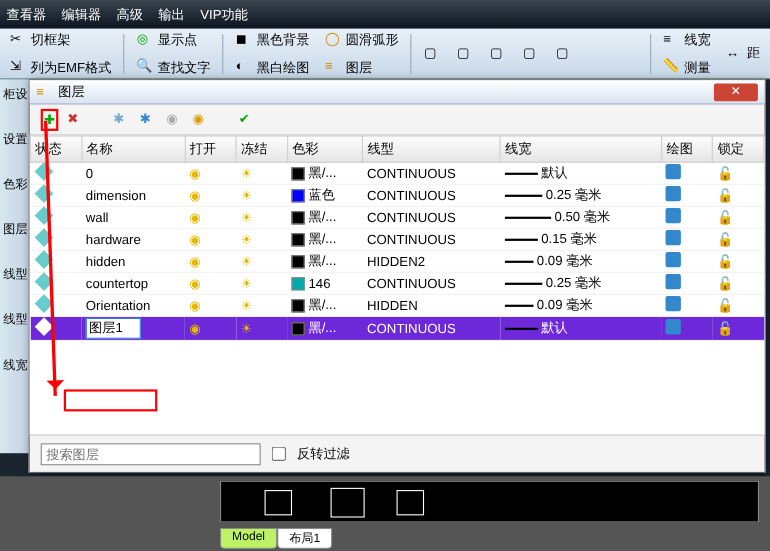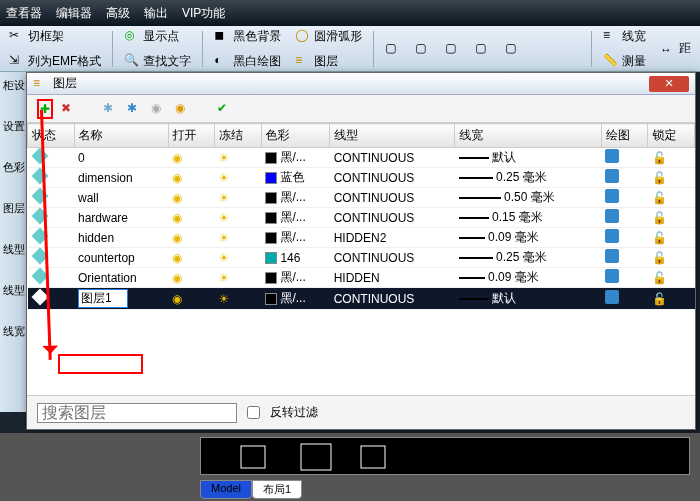--- a/index.html
+++ b/index.html
@@ -17,35 +17,35 @@
 .dlg-title .x { margin-left: auto; width: 40px; height: 16px; background: #c43; color: #fff; text-align: center; line-height: 14px; font-size: 11px; border-radius: 2px; }
 .dlg-tools { height: 28px; display: flex; align-items: center; gap: 8px; padding: 0 10px; border-bottom: 1px solid #ccc; position: relative; }
 .dlg-tools .ti { width: 16px; height: 16px; }
 .red-box1 { border: 2px solid red; padding: 1px; }
 .red-arrow { position: absolute; left: 40px; top: 110px; width: 3px; height: 250px; background: red; z-index: 50; pointer-events: none; transform: rotate(-2deg); transform-origin: top; }
 .red-arrow::after { content: ""; position: absolute; bottom: -2px; left: -6px; border: 8px solid transparent; border-top-color: red; }
 .table-wrap { flex: 1; overflow: auto; background: #fff; }
 table { width: 100%; border-collapse: collapse; font-size: 12px; }
 th { background: linear-gradient(#fdfdfd,#e4e4e4); border: 1px solid #ccc; padding: 3px 4px; text-align: left; font-weight: normal; height: 20px; }
 td { padding: 1px 4px; height: 19px; white-space: nowrap; border-bottom: 1px solid #f0f0f0; }
-tr.sel td { background: #0f172a; color: #fff; }
+tr.sel td { background: #6d28d9; color: #fff; }
 .sw { width: 12px; height: 12px; display: inline-block; border: 1px solid #888; vertical-align: middle; }
 .bulb { color: #e6b800; }
 .sun { color: #e6b800; }
 .plot { background: #3388cc; width: 14px; height: 14px; display: inline-block; border-radius: 2px; }
 .lock { color: #d4a040; }
 .lw-line { display: inline-block; height: 2px; background: #000; vertical-align: middle; }
 .dlg-bottom { height: 34px; display: flex; align-items: center; gap: 10px; padding: 4px 10px; border-top: 1px solid #ccc; }
-.search { width: 200px; height: 20px; border: 1px solid #888; padding: 0 4px; font-size: 16px; }
+.search { width: 200px; height: 20px; border: 1px solid #888; padding: 0 4px; font-size: 12px; }
 .btn-close { margin-left: auto; padding: 2px 18px; border: 1px solid #888; background: linear-gradient(#fff,#ddd); border-radius: 3px; }
 .red-box2 { position: absolute; border: 2px solid red; pointer-events: none; }
 .bottom-area { position: absolute; bottom: 0; left: 0; right: 0; height: 68px; background: #555; }
 .canvas { position: absolute; left: 200px; right: 10px; top: 4px; height: 38px; background: #000; border: 1px solid #888; }
 .tabs { position: absolute; bottom: 2px; left: 200px; display: flex; gap: 0; }
-.tab { background: #1d4ed8; border: 1px solid #888; padding: 1px 10px; font-size: 11px; border-radius: 0 0 4px 4px; }
+.tab { background: #bef264; border: 1px solid #888; padding: 1px 10px; font-size: 11px; border-radius: 0 0 4px 4px; }
 .tab.active { background: #fff; }
 .chk { width: 13px; height: 13px; }
 .layer-diamond { width: 12px; height: 12px; background: #6cc; transform: rotate(45deg); display: inline-block; margin: 0 2px; }
 .name-edit { background: #fff; color: #000; border: 1px solid #2a7de1; padding: 0 2px; display: inline-block; min-width: 50px; }
 </style>
 </head>
 <body>
 
 <div class="menubar">
   <span>查看器</span>

